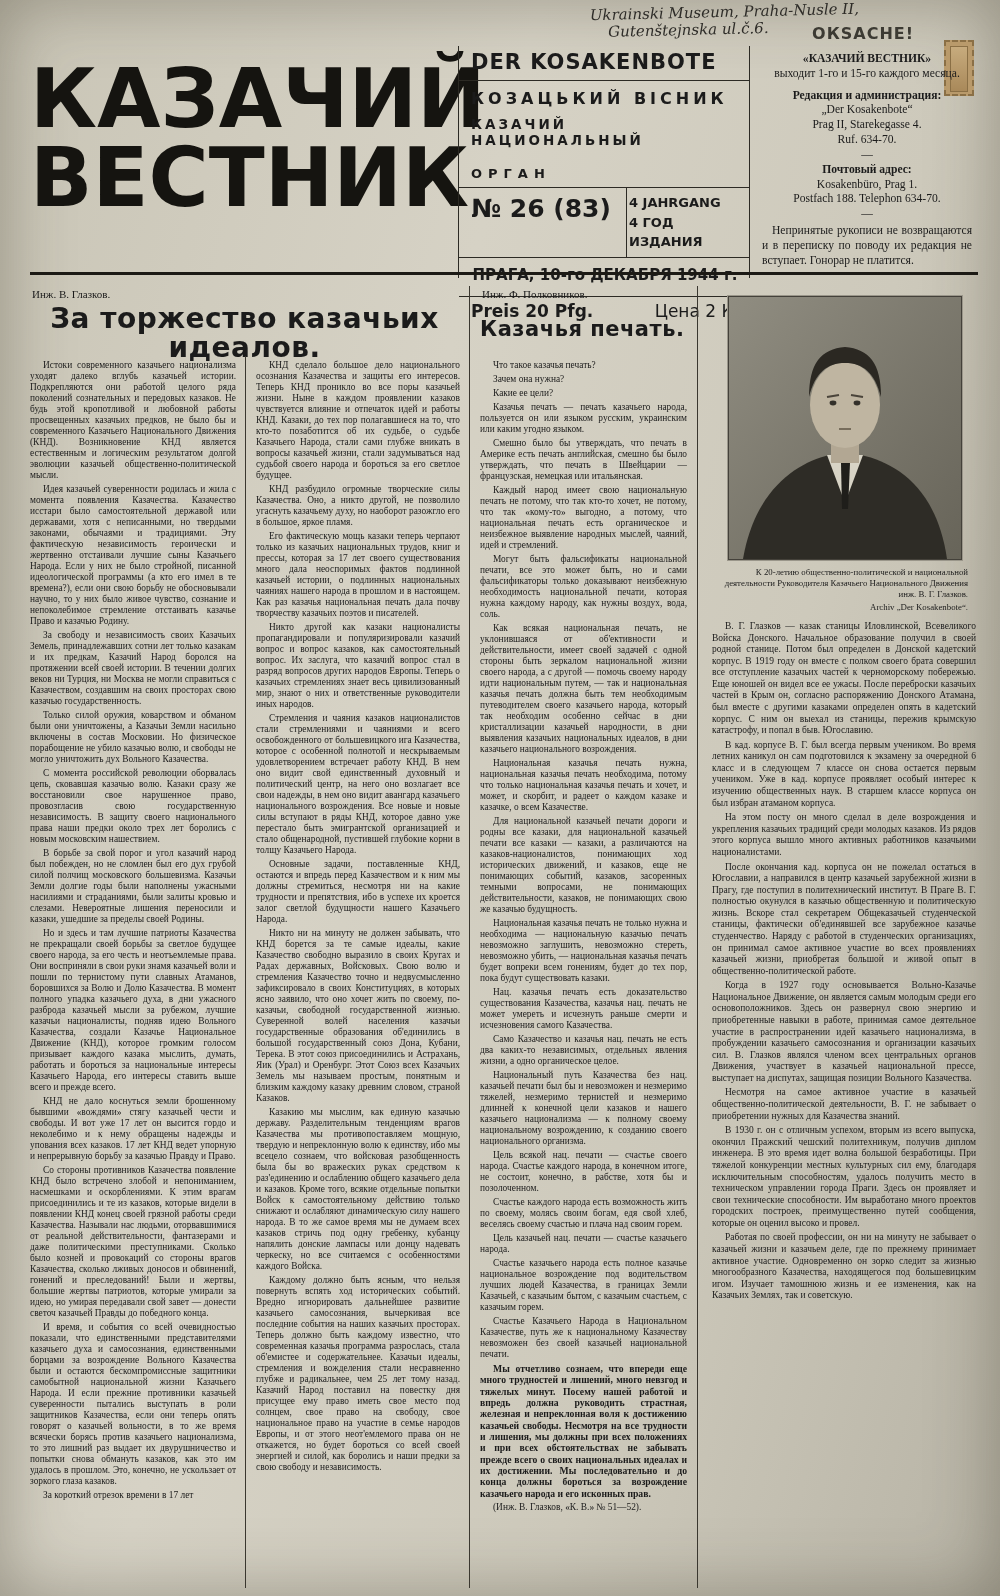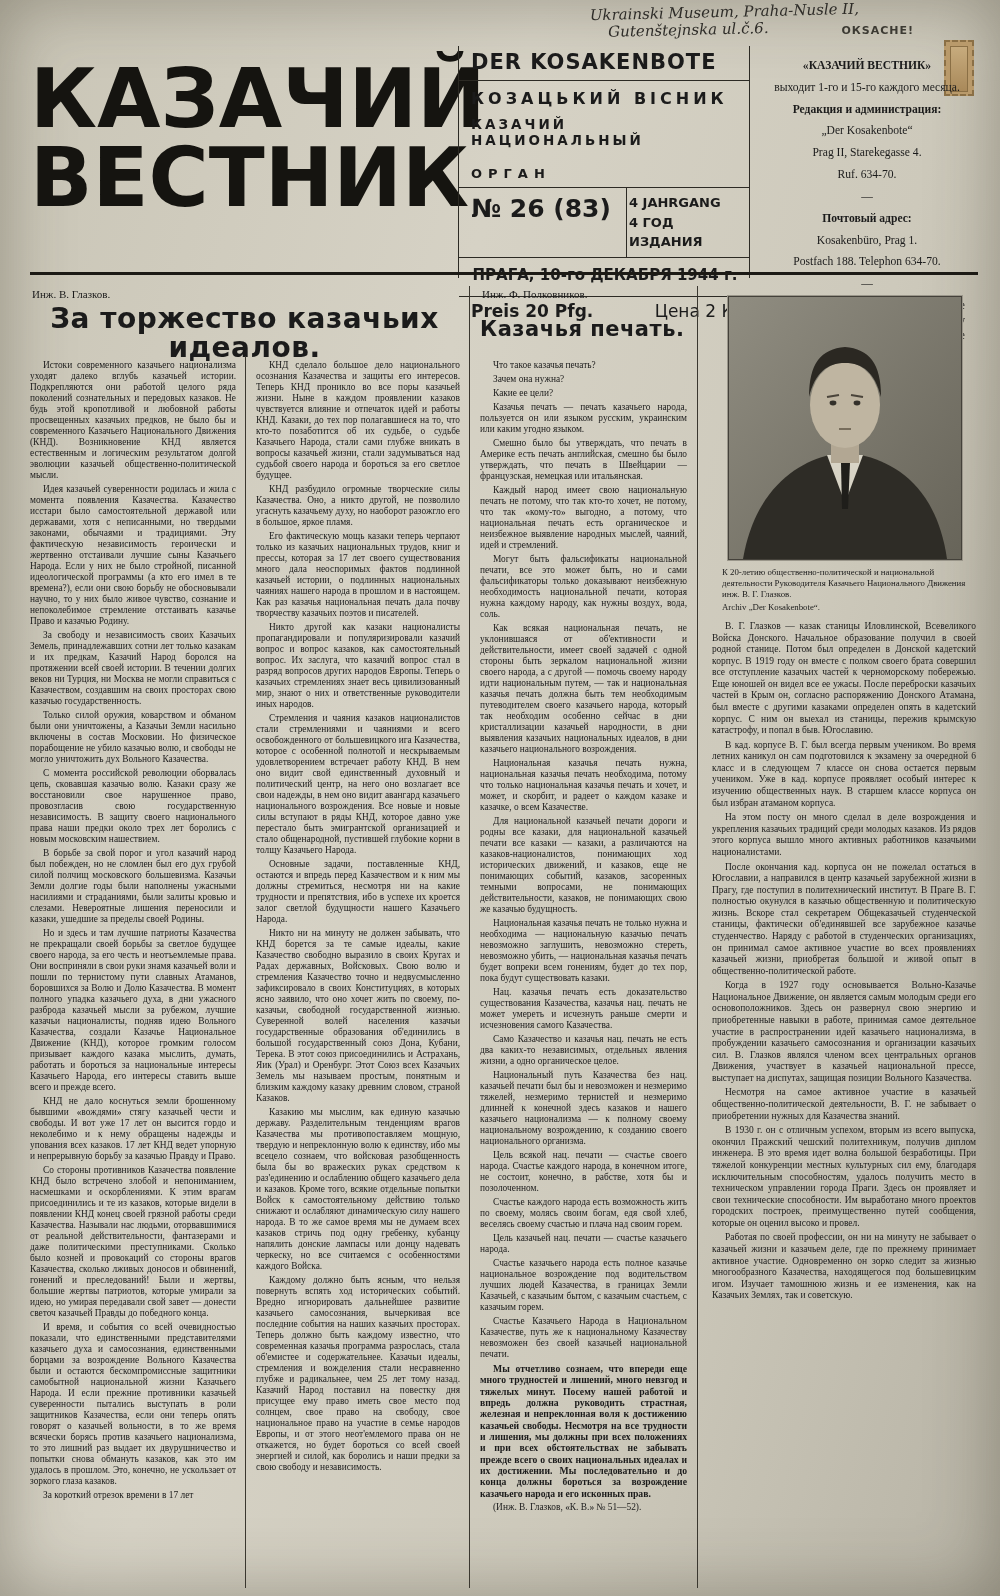--- a/index.html
+++ b/index.html
@@ -7,21 +7,21 @@
   .page{position:relative;width:1000px;height:1596px;margin:0 auto;overflow:hidden;
     background:linear-gradient(105deg,#c9c5b6,#d6d2c5 38%,#cdc9bb 68%,#b7b3a5);
     box-shadow:inset 0 0 70px rgba(55,50,35,.38);}
   .inner{position:absolute;left:30px;right:22px;top:4px;bottom:8px;}
 
   
   .handwriting{position:absolute;left:560px;top:0;transform:rotate(-1.4deg);
     font-family:"DejaVu Serif",serif;font-style:italic;font-size:15px;color:#2e2c28;line-height:1.1;}
   .handwriting .l2{margin-left:18px;}
   .oksache{position:absolute;right:64px;top:20px;font-family:"DejaVu Sans",sans-serif;
-    font-weight:bold;font-size:11px;letter-spacing:1px;color:#3c3a33;}
+    font-weight:bold;font-size:16px;letter-spacing:1px;color:#3c3a33;}
   .stamp{position:absolute;right:4px;top:36px;width:30px;height:56px;background:#b99a6b;
     border:2px dashed #8a6f45;box-sizing:border-box;}
   .stamp .in{margin:4px;height:44px;background:linear-gradient(#c7ab7d,#a9895a);border:1px solid #8a6f45;}
 
   
   .masthead{position:absolute;left:0;right:0;top:42px;height:232px;display:flex;}
   .mast-title{width:428px;padding-top:14px;font-family:"DejaVu Sans",sans-serif;font-weight:bold;
     font-size:82px;line-height:.96;letter-spacing:0px;color:#151410;}
   .mast-center{width:292px;border-left:1px solid #2c2a24;border-right:1px solid #2c2a24;
     padding:4px 10px 0 12px;box-sizing:border-box;font-family:"DejaVu Sans",sans-serif;}
@@ -31,21 +31,21 @@
   .m-ru2{font-size:13px;font-weight:bold;letter-spacing:6px;margin-top:18px;}
   .m-rule{border-top:1px solid #2c2a24;margin:6px -10px 0 -12px;}
   .issue-row{display:flex;align-items:stretch;margin:0 -10px 0 -12px;border-bottom:1px solid #2c2a24;}
   .issue-no{flex:1;font-size:25px;font-weight:bold;padding:6px 0 4px 12px;}
   .issue-year{width:118px;border-left:1px solid #2c2a24;text-align:left;font-size:13px;
     font-weight:bold;padding:5px 2px;line-height:1.5;}
   .dateline{font-size:15px;font-weight:bold;text-align:center;padding:8px 0 6px 0;}
   .price-row{display:flex;justify-content:space-between;font-size:17px;padding-top:4px;}
   .price-row .pl{font-weight:bold;}
   .mast-info{flex:1;padding:6px 6px 0 12px;font-size:11.6px;line-height:1.28;text-align:center;}
-  .mast-info div{margin:7px;}
+  .mast-info div{margin:0;}
   .mast-info .b{font-weight:bold;}
   .mast-info .mt{margin-top:7px;}
   .mast-info .just{text-align:justify;text-indent:10px;margin-top:2px;}
   .rule-thick{position:absolute;left:0;right:0;top:268px;height:3px;background:#1c1a15;}
 
   
   .body{position:absolute;left:0;right:0;top:282px;bottom:0;display:grid;
     grid-template-columns:216px 224px 228px 1fr;grid-template-rows:70px 1fr;overflow:hidden;}
   .hdr-left{grid-column:1/3;border-right:1px solid #3a372f;padding-right:10px;}
   .hdr-mid{grid-column:3/4;border-right:1px solid #3a372f;padding:0 10px;}
@@ -57,21 +57,21 @@
   .coltext{font-size:9.4px;line-height:1.17;text-align:justify;overflow:hidden;}
   .coltext p{margin:0 0 3px 0;text-indent:13px;}
   .c1{grid-column:1;grid-row:2;border-right:1px solid #3a372f;padding:4px 9px 0 0;}
   .c2{grid-column:2;grid-row:2;border-right:1px solid #3a372f;padding:4px 9px 0 10px;}
   .c3{grid-column:3;grid-row:2;border-right:1px solid #3a372f;padding:4px 10px 0 10px;}
   .closing p{font-weight:bold;font-size:9.7px;}
   .sig{font-size:9.4px;text-indent:13px;margin-top:3px;}
   .rcol{grid-column:4;grid-row:1/3;padding:2px 0 0 14px;overflow:hidden;}
   .photo{width:232px;height:262px;margin:8px auto 0 auto;border:1px solid #44413a;
     background:#7b786d;box-shadow:0 0 0 1px #9a968a;}
-  .caption{font-size:8.8px;line-height:1.25;text-align:left;margin:7px 10px 8px 10px;}
+  .caption{font-size:8.8px;line-height:1.25;text-align:right;margin:7px 10px 8px 10px;}
   .caption .arch{margin-top:2px;}
   .bio{font-size:9.5px;line-height:1.22;text-align:justify;padding-right:2px;}
   .bio p{margin:0 0 3px 0;text-indent:13px;}
 </style>
 </head>
 <body>
 
 <div class="page">
   <div class="inner">
 
@@ -172,21 +172,21 @@
             <p>Казачья печать — печать казачьего народа, пользуется он или языком русским, украинским или каким угодно языком.</p>
             <p>Смешно было бы утверждать, что печать в Америке есть печать английская, смешно бы было утверждать, что печать в Швейцарии — французская, немецкая или итальянская.</p>
             <p>Каждый народ имеет свою национальную печать не потому, что так кто-то хочет, не потому, что так «кому-то» выгодно, а потому, что национальная печать есть органическое и неизбежное выявление народных мыслей, чаяний, идей и стремлений.</p>
             <p>Могут быть фальсификаты национальной печати, все это может быть, но и сами фальсификаторы только доказывают неизбежную необходимость национальной печати, которая нужна каждому народу, как нужны воздух, вода, соль.</p>
             <p>Как всякая национальная печать, не уклонившаяся от об'ективности и действительности, имеет своей задачей с одной стороны быть зеркалом национальной жизни своего народа, а с другой — помочь своему народу идти национальным путем, — так и национальная казачья печать должна быть тем необходимым путеводителем своего казачьего народа, который так необходим особенно сейчас в дни кристаллизации казачьей народности, в дни выявления казачьих национальных идеалов, в дни казачьего национального возрождения.</p>
             <p>Национальная казачья печать нужна, национальная казачья печать необходима, потому что только национальная казачья печать и хочет, и может, и скорбит, и радеет о каждом казаке и казачке, о всем Казачестве.</p>
             <p>Для национальной казачьей печати дороги и родны все казаки, для национальной казачьей печати все казаки — казаки, а различаются на казаков-националистов, понимающих ход исторических движений, и казаков, еще не понимающих событий, казаков, засоренных темными вопросами, не понимающих действительности, казаков, не понимающих свою же казачью будущность.</p>
             <p>Национальная казачья печать не только нужна и необходима — национальную казачью печать невозможно заглушить, невозможно стереть, невозможно убить, — национальная казачья печать будет вопреки всем гонениям, будет до тех пор, пока будут существовать казаки.</p>
             <p>Нац. казачья печать есть доказательство существования Казачества, казачья нац. печать не может умереть и исчезнуть раньше смерти и исчезновения самого Казачества.</p>
             <p>Само Казачество и казачья нац. печать не есть два каких-то независимых, отдельных явления жизни, а одно органическое целое.</p>
-            <p>Национальный путь Казачества без нац. казачьей печати был бы и невозможен и незмеримо тяжелей, незмеримо тернистей и незмеримо длинней к конечной здесь казаков и нашего казачьего национализма — к полному своему национальному возрождению, к созданию своего национального организма.</p>
+            <p>Национальный путь Казачества без нац. казачьей печати был бы и невозможен и незмеримо тяжелей, незмеримо тернистей и незмеримо длинней к конечной цели казаков и нашего казачьего национализма — к полному своему национальному возрождению, к созданию своего национального организма.</p>
             <p>Цель всякой нац. печати — счастье своего народа. Счастье каждого народа, в конечном итоге, не состоит, конечно, в рабстве, хотя бы и позолоченном.</p>
             <p>Счастье каждого народа есть возможность жить по своему, молясь своим богам, едя свой хлеб, веселясь своему счастью и плача над своим горем.</p>
             <p>Цель казачьей нац. печати — счастье казачьего народа.</p>
             <p>Счастье казачьего народа есть полное казачье национальное возрождение под водительством лучших людей Казачества, в границах Земли Казачьей, с казачьим бытом, с казачьим счастьем, с казачьим горем.</p>
             <p>Счастье Казачьего Народа в Национальном Казачестве, путь же к национальному Казачеству невозможен без своей казачьей национальной печати.</p>
           </div>
         <div class="closing">
             <p>Мы отчетливо сознаем, что впереди еще много трудностей и лишений, много невзгод и тяжелых минут. Посему нашей работой и впредь должна руководить страстная, железная и непреклонная воля к достижению казачьей свободы. Несмотря на все трудности и лишения, мы должны при всех положениях и при всех обстоятельствах не забывать прежде всего о своих национальных идеалах и их достижении. Мы последовательно и до конца должны бороться за возрождение казачьего народа и его исконных прав.</p>
           </div>
         <div class="sig">(Инж. В. Глазков, «К. В.» № 51—52).</div>

